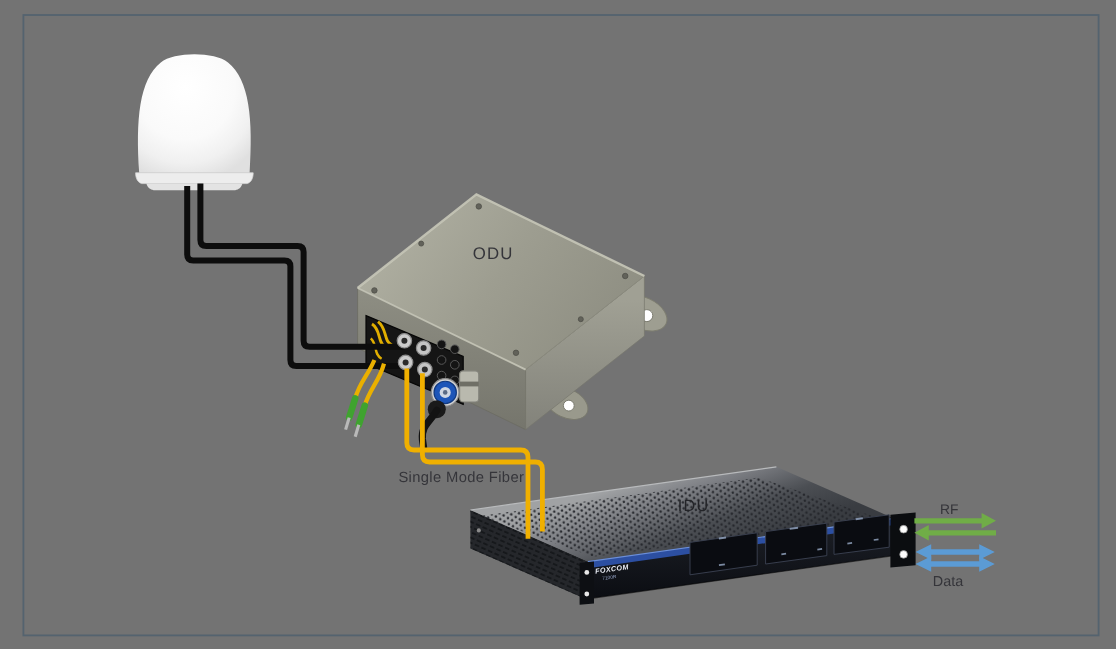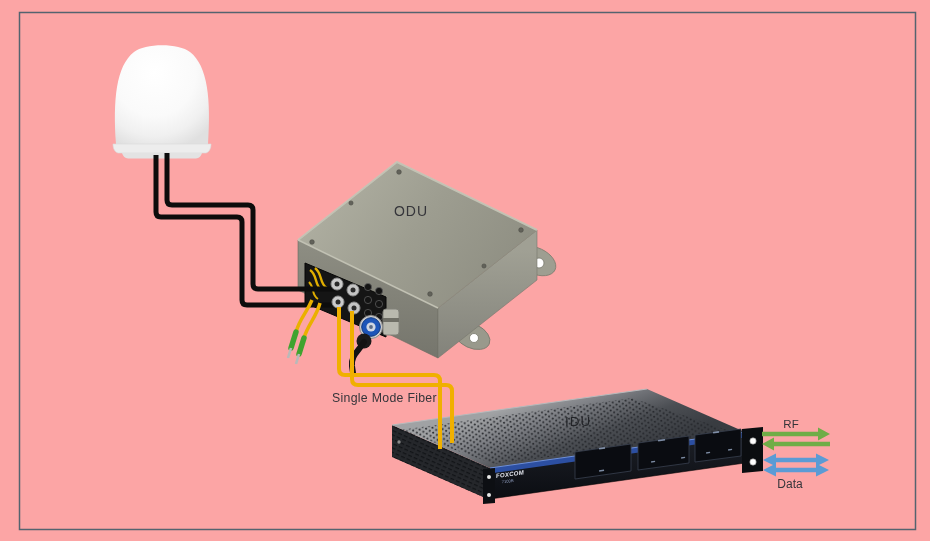--- a/index.html
+++ b/index.html
@@ -1,16 +1,16 @@
 <!DOCTYPE html>
 <html><head>
 <meta charset="utf-8">
 <style>
   html,body{margin:0;padding:0;background:#ffffff;}
-  .stage{position:relative;width:930px;height:541px;background:#fca5a5;overflow:hidden;text-align:right;}
+  .stage{position:relative;width:930px;height:541px;background:#737373;overflow:hidden;text-align:right;}
   svg{position:absolute;left:0;top:0;}
   text{font-family:"Liberation Sans", sans-serif;}
   .lbl{fill:#35353a;}
   .brand{font-weight:bold;font-style:italic;letter-spacing:.3px;}
 </style>
 </head>
 <body>
 
 <div class="stage">
 <svg width="930" height="541" viewBox="0 0 930 541">

